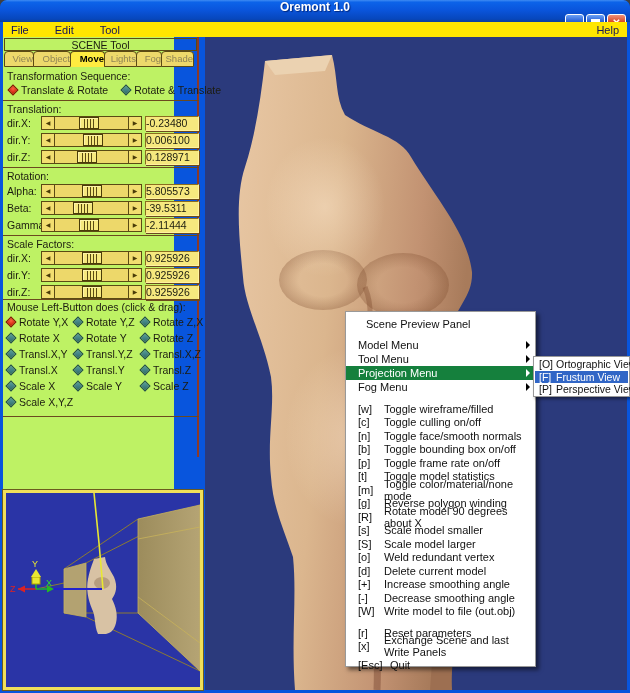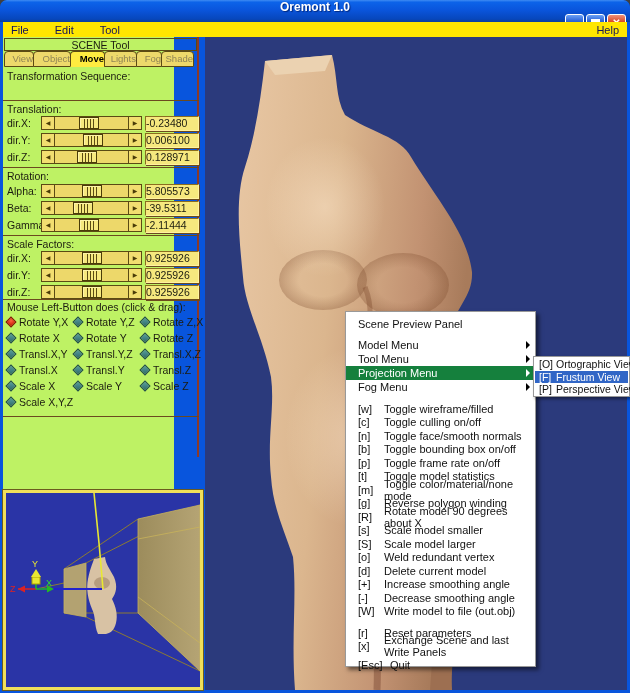--- a/index.html
+++ b/index.html
@@ -102,21 +102,21 @@
   .preview {
     position:absolute; left:0; top:453px; width:200px; height:200px;
     background:#2A34A6; border:3px solid #EFDF5A; outline:1px solid #6b5b1e;
   }
   
   .ctxmenu {
     position:absolute; left:342px; top:274px; width:191px; height:356px;
     background:#fff; border:1px solid #999; box-shadow:3px 3px 4px rgba(0,0,0,.5);
     font-size:11px; color:#111; padding-top:5px; z-index:5;
   }
-  .ctx-title { height:14px; line-height:14px; padding-left:12px; }
+  .ctx-title { height:14px; line-height:14px; padding-left:12px;margin-left:8px; }
   .ctx-parent { height:14px; line-height:14px; padding-left:12px; display:flex; align-items:center; }
   .ctx-parent .arr { margin-left:auto; margin-right:5px; width:0; height:0;
     border-left:4px solid #000; border-top:4px solid transparent; border-bottom:4px solid transparent; }
   .ctx-parent.hl { background:#15803d; color:#fff; }
   .ctx-parent.hl .arr { border-left-color:#fff; }
   .mi { height:13.5px; display:flex; align-items:center; padding-left:12px; }
   .mi .key { display:inline-block; min-width:26px; }
   .sp7{height:7px} .sp8{height:8px} .sp5{height:5px}
   .submenu {
     position:absolute; left:530px; top:319px; width:97px; height:41px;
@@ -214,20 +214,30 @@
         <div class="tabs">
           <span class="tab t0">View</span>
           <span class="tab t1">Object</span>
           <span class="tab t2 active">Move</span>
           <span class="tab t3">Lights</span>
           <span class="tab t4">Fog</span>
           <span class="tab t5">Shade</span>
         </div>
 
         <div class="slabel" style="top:33px">Transformation Sequence:</div>
+        <div style="position:absolute; left:6px; top:47px; display:flex; gap:14px;">
+          <span class="radio">
+            <span class="diamond sel"></span>
+            <span>Translate &amp; Rotate</span>
+          </span>
+          <span class="radio">
+            <span class="diamond"></span>
+            <span>Rotate &amp; Translate</span>
+          </span>
+        </div>
 
         <div class="divider" style="top:63px"></div>
         <div class="slabel" style="top:66px">Translation:</div>
 
         <div class="srow" style="top:79px">
           <span class="slbl">dir.X:</span>
           <span class="slider">
             <span class="sbtn l">◀</span>
             <span class="track">
                 <span class="thumb" style="left:46%">

